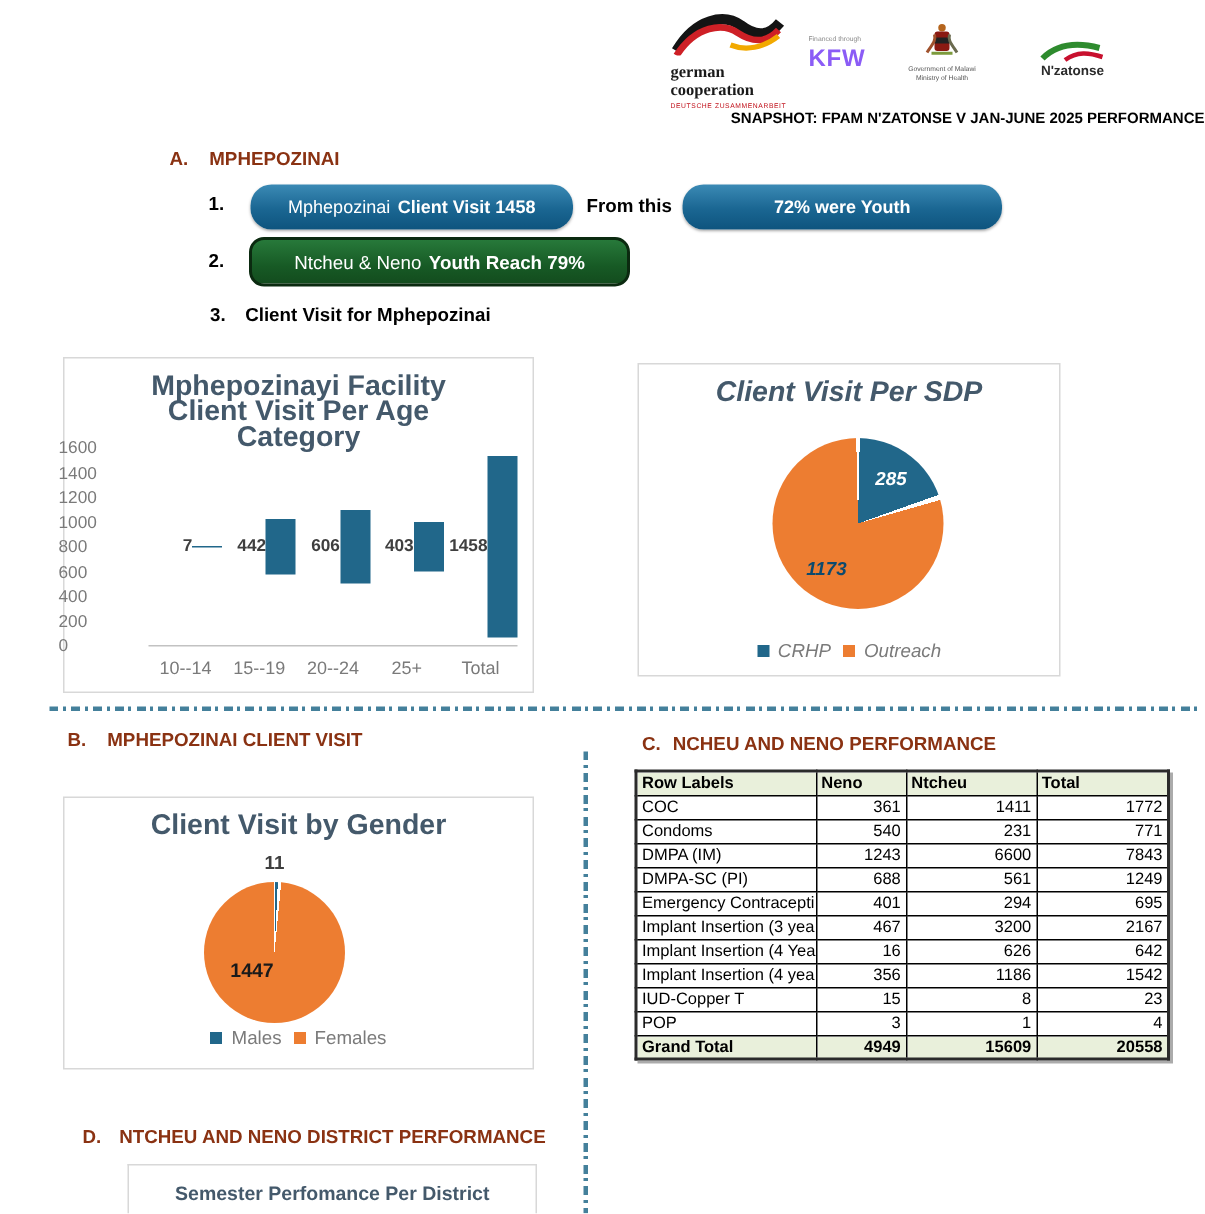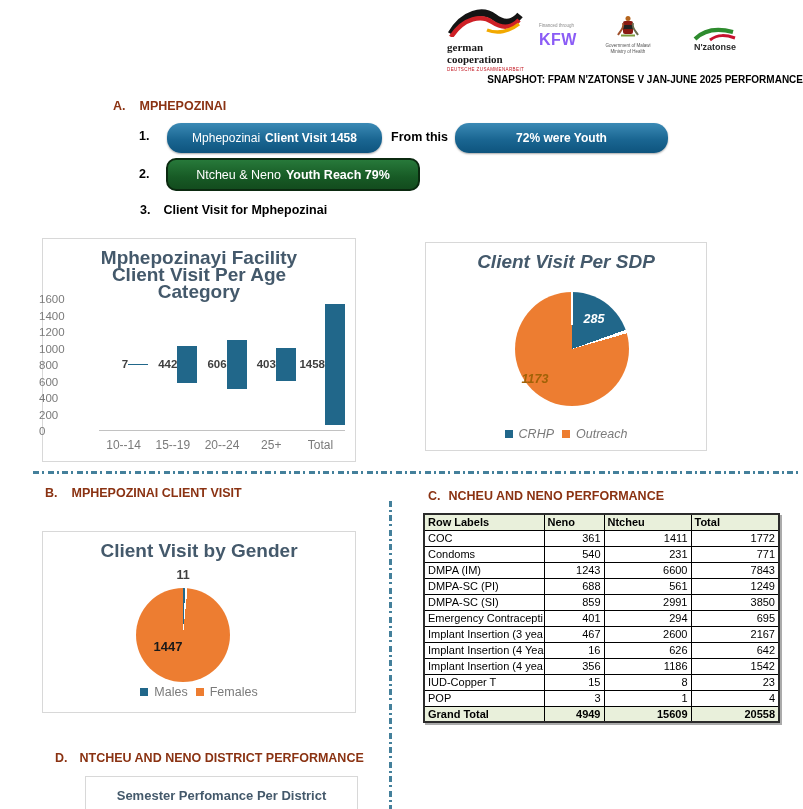--- a/index.html
+++ b/index.html
@@ -63,21 +63,21 @@
   .ytick { position:absolute; right:12px; width:42px; text-align:left; font-size:11.5px;
     color:#7A7A7A; transform:translateY(50%); }
   .bar-cats { position:absolute; left:56px; top:199px; width:246px; display:flex; }
   .bar-cat { flex:1; text-align:center; font-size:12px; color:#7A7A7A; }
   
   .pie { position:absolute; border-radius:50%; }
   .pie1 { left:89px; top:49px; width:114px; height:114px; }
   .pie2 { left:93px; top:56px; width:94px; height:94px; }
   .pie-label { position:absolute; font-size:12.5px; font-weight:bold; text-align:center; }
   .pl-285 { left:150px; top:69px; width:36px; color:#fff; }
-  .pl-1173 { left:88px; top:129px; width:42px; color:#a16207; }
+  .pl-1173 { left:104px; top:129px; width:42px; color:#0c4a6e; }
   .pl-11 { left:123px; top:36px; width:34px; color:#3F3F3F; }
   .pl-1447 { left:103px; top:107px; width:44px; color:#1A1A1A; font-size:13px; }
   .legend { position:absolute; left:0; right:0; display:flex; justify-content:center; gap:8px; }
   .legend-1 { bottom:9px; } .legend-2 { bottom:13px; }
   .legend-item { display:flex; align-items:center; font-size:12.5px; color:#7A7A7A; }
   .legend-swatch { width:8px; height:8px; margin-right:6px; display:inline-block; }
   
   .dash-h { position:absolute; left:33px; top:471px; width:765px; height:2.6px;
     background:repeating-linear-gradient(90deg,#44809B 0 6px,transparent 6px 9px,#44809B 9px 11px,transparent 11px 14.5px); }
   .dash-v { position:absolute; left:389px; top:501px; width:2.6px; height:308px;
@@ -288,35 +288,29 @@
             <td class="num">6600</td>
             <td class="num">7843</td>
           </tr>
           <tr>
             <td>DMPA-SC (PI)</td>
             <td class="num">688</td>
             <td class="num">561</td>
             <td class="num">1249</td>
           </tr>
           <tr>
-            <td>DMPA-SC (SI)</td>
-            <td class="num">859</td>
-            <td class="num">2991</td>
-            <td class="num">3850</td>
-          </tr>
-          <tr>
             <td>Emergency Contracepti</td>
             <td class="num">401</td>
             <td class="num">294</td>
             <td class="num">695</td>
           </tr>
           <tr>
             <td>Implant Insertion (3 yea</td>
             <td class="num">467</td>
-            <td class="num">2600</td>
+            <td class="num">3200</td>
             <td class="num">2167</td>
           </tr>
           <tr>
             <td>Implant Insertion (4 Yea</td>
             <td class="num">16</td>
             <td class="num">626</td>
             <td class="num">642</td>
           </tr>
           <tr>
             <td>Implant Insertion (4 yea</td>

